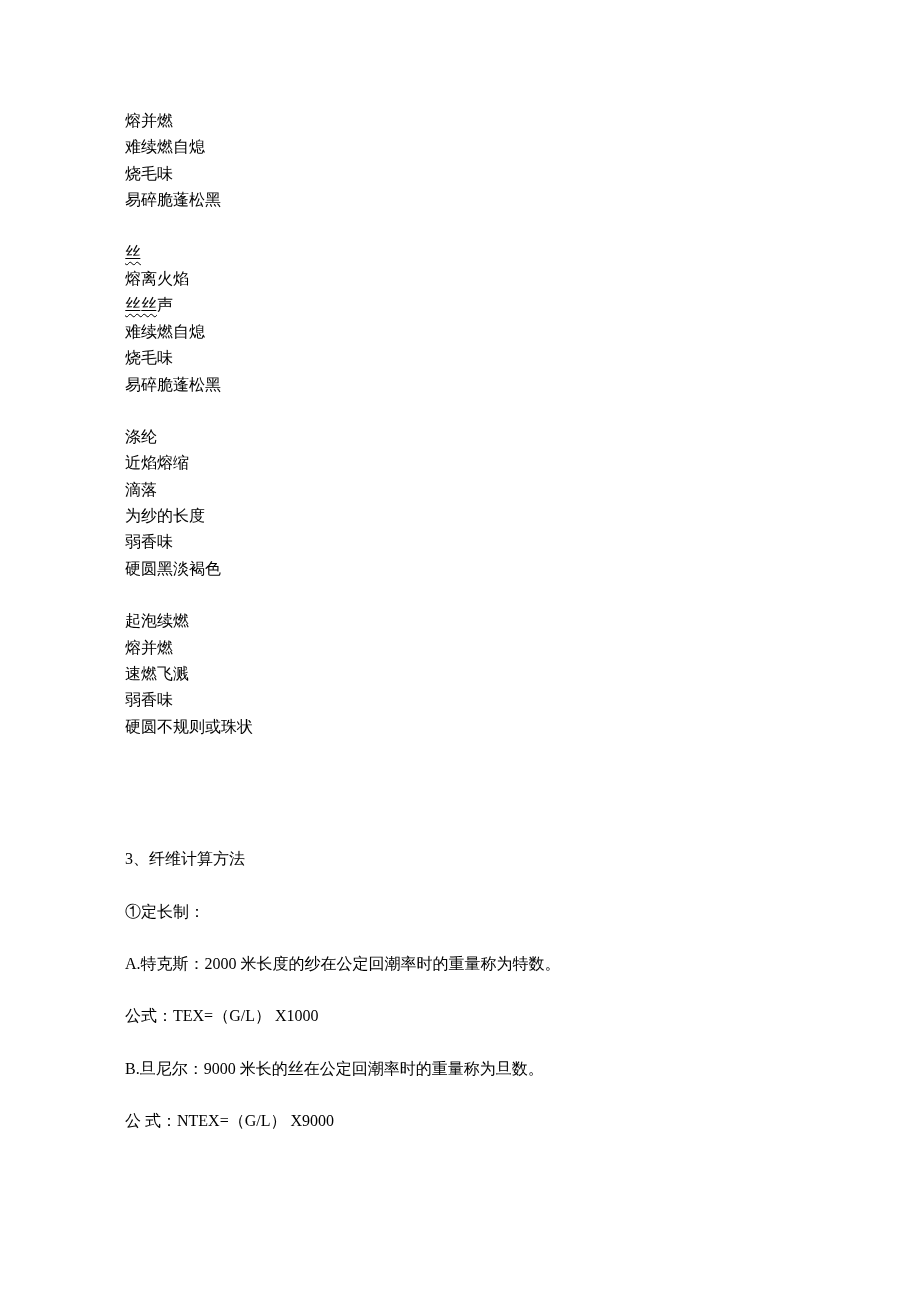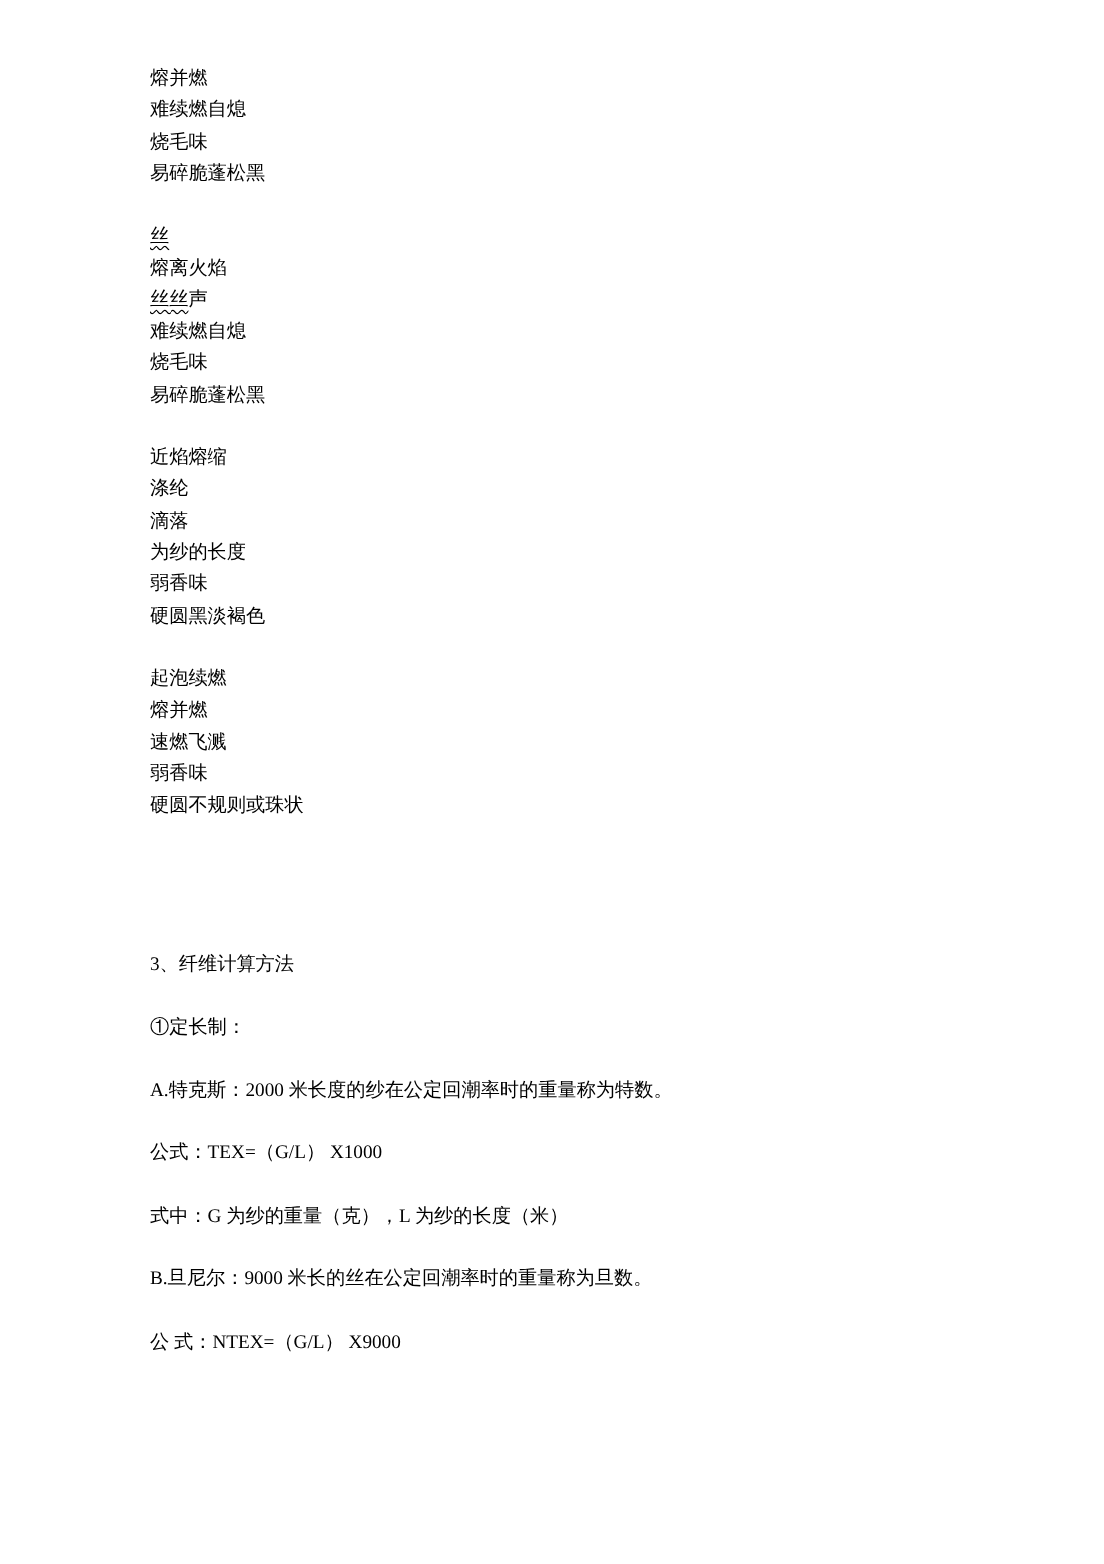--- a/index.html
+++ b/index.html
@@ -7,21 +7,21 @@
     padding: 0;
     background: #ffffff;
     font-family: "SimSun", "宋体", serif;
     font-size: 16px;
     color: #000000;
     line-height: 1.65;
   }
   .page {
     width: 920px;
     min-height: 1303px;
-    padding: 53px 125px 60px 125px;
+    padding: 108px 125px 60px 125px;
     box-sizing: border-box;
   }
   .group {
     margin-bottom: 26px;
   }
   .line {
     white-space: pre;
   }
   .wavy {
     text-decoration-line: underline;
@@ -51,39 +51,38 @@
   <div class="group">
     <div class="line"><span class="wavy">丝</span></div>
     <div class="line">熔离火焰</div>
     <div class="line"><span class="wavy">丝丝</span><span>声</span></div>
     <div class="line">难续燃自熄</div>
     <div class="line">烧毛味</div>
     <div class="line">易碎脆蓬松黑</div>
   </div>
 
   <div class="group">
+    <div class="line">涤纶</div>
     <div class="line">近焰熔缩</div>
-    <div class="line">涤纶</div>
     <div class="line">滴落</div>
     <div class="line">为纱的长度</div>
     <div class="line">弱香味</div>
     <div class="line">硬圆黑淡褐色</div>
   </div>
 
   <div class="group">
     <div class="line">起泡续燃</div>
     <div class="line">熔并燃</div>
     <div class="line">速燃飞溅</div>
     <div class="line">弱香味</div>
     <div class="line">硬圆不规则或珠状</div>
   </div>
 
   <div class="section-gap"></div>
 
   <div class="para">3、纤维计算方法</div>
   <div class="para">①定长制：</div>
   <div class="para">A.特克斯：2000 米长度的纱在公定回潮率时的重量称为特数。</div>
   <div class="para">公式：TEX=（G/L） X1000</div>
-  <div class="para">式中：G 为纱的重量（克），L 为纱的长度（米）</div>
   <div class="para">B.旦尼尔：9000 米长的丝在公定回潮率时的重量称为旦数。</div>
   <div class="para">公 式：NTEX=（G/L） X9000</div>
 
 </div>
 
 </body></html>

